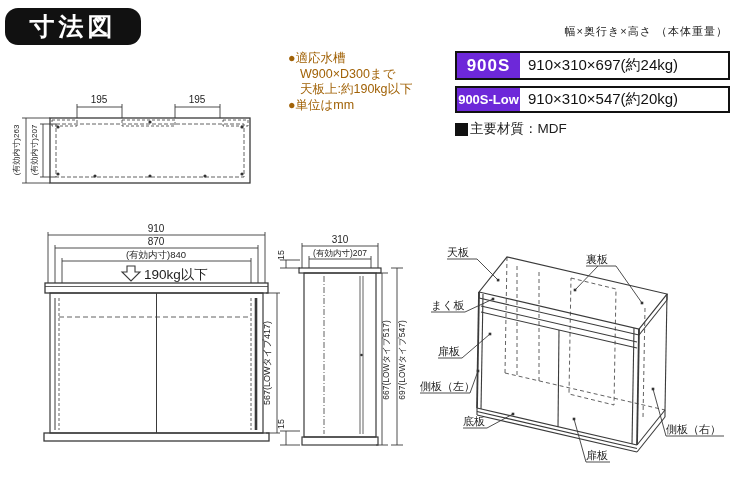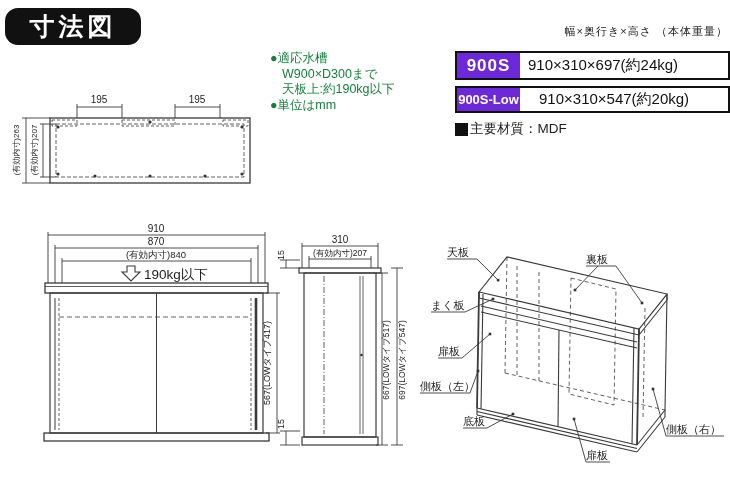--- a/index.html
+++ b/index.html
@@ -6,27 +6,27 @@
   .canvas {
     position:relative; width:730px; height:477px; background:#ffffff;
     font-family:"Liberation Sans","DejaVu Sans",sans-serif; color:#222;
     overflow:hidden;
   }
   .badge {
     position:absolute; left:5px; top:8px; width:136px; height:37px;
     background:#111; color:#fff; display:flex; align-items:center; justify-content:center;
     font-size:25px; font-weight:bold; letter-spacing:4px;border-radius:13px;
   }
-  .notes { position:absolute; left:270px; top:51px; font-size:12.5px; line-height:15.5px; color:#15803d; }
+  .notes { position:absolute; left:288px; top:51px; font-size:12.5px; line-height:15.5px; color:#a16207; }
   .notes .indent { padding-left:12px; }
   .spec { position:absolute; left:455px; top:24px; width:275px; }
   .spec-header { font-size:11px; letter-spacing:1px; color:#1d1d1d; text-align:right; padding-right:2px; margin-bottom:12px; }
   .spec-row { display:flex; border:2px solid #111; margin-bottom:6px; background:#fff; align-items:stretch; }
   .spec-row.row1 { height:25px; }
-  .spec-row.row2 { height:23px;gap:11px; }
+  .spec-row.row2 { height:23px; }
   .spec-model { width:63px; background:#6d28d9; color:#fff; display:flex; align-items:center; justify-content:center; font-weight:bold; }
   .row1 .spec-model { font-size:17px; letter-spacing:1px; }
   .row2 .spec-model { font-size:13px; }
   .spec-size { flex:1; display:flex; align-items:center; padding-left:8px; font-size:15px; color:#111; white-space:nowrap; }
   .material { display:flex; align-items:center; gap:2px; font-size:13.5px; margin-top:7px; color:#1d1d1d; }
   .material .sq { width:13px; height:13px; background:#111; display:inline-block; }
   svg.drawing { position:absolute; overflow:visible; }
   svg.drawing text { fill:#1d1d1d; font-family:"Liberation Sans","DejaVu Sans",sans-serif; }
   svg.drawing line, svg.drawing rect.frame, svg.drawing path, svg.drawing polygon, svg.drawing polyline { stroke:#3a3a3a; fill:none; }
 </style>

